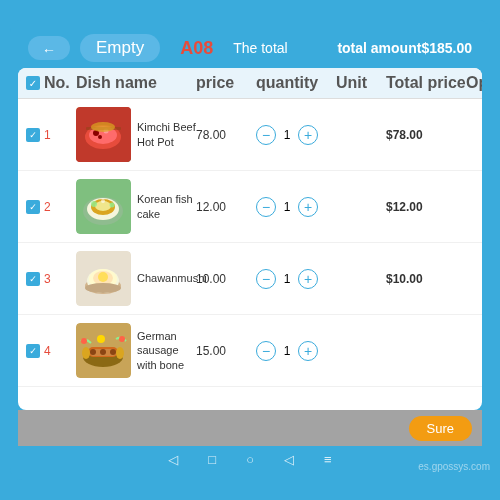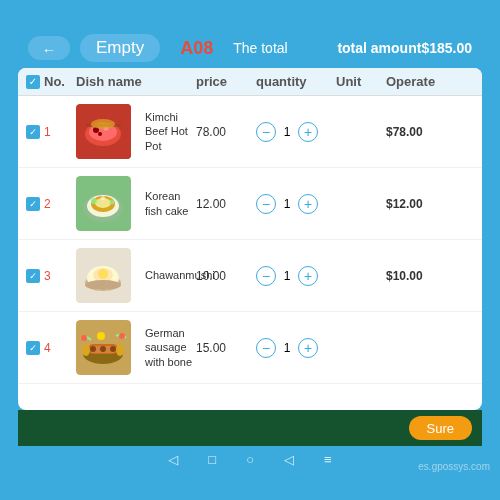--- a/index.html
+++ b/index.html
@@ -99,21 +99,21 @@
     .table-header {
       display: grid;
       grid-template-columns: 50px 120px 60px 80px 50px 80px 60px;
       align-items: center;
       background: #e8f4fb;
       padding: 6px 8px;
       border-bottom: 1px solid #ddd;
     }
 
     .table-header span {
-      font-size: 13px;
+      font-size: 16px;
       color: #555;
       font-weight: bold;
     }
 
     .checkbox-header {
       display: flex;
       align-items: center;
       gap: 4px;
     }
 
@@ -171,21 +171,21 @@
       width: 55px;
       height: 55px;
       border-radius: 4px;
       overflow: hidden;
       flex-shrink: 0;
     }
 
     .dish-cell {
       display: flex;
       align-items: center;
-      gap: 14px;
+      gap: 6px;
     }
 
     .dish-name {
       font-size: 11px;
       color: #333;
       line-height: 1.3;
     }
 
     .price-cell {
       font-size: 12px;
@@ -232,24 +232,25 @@
 
     .operate-cell {
       display: flex;
       align-items: center;
       justify-content: center;
     }
 
     
     .bottom-bar {
       display: flex;
+      align-items: center;
       justify-content: flex-end;
       padding: 6px 10px;
       height: 36px;
-      background: #14532d;
+      background: #a3a3a3;
     }
 
     .sure-btn {
       background: #f39c12;
       border: none;
       border-radius: 16px;
       color: white;
       padding: 5px 18px;
       font-size: 13px;
       cursor: pointer;
@@ -318,20 +319,21 @@
 
       <div class="table-header">
         <div class="checkbox-header">
           <div class="checkbox">✓</div>
           <span>No.</span>
         </div>
         <span>Dish name</span>
         <span>price</span>
         <span>quantity</span>
         <span>Unit</span>
+        <span>Total price</span>
         <span>Operate</span>
       </div>
 
       <div class="table-body">
 
         <div class="table-row">
           <div class="row-check">
             <div class="row-check-box">✓</div>
             <span class="row-num">1</span>
           </div>

